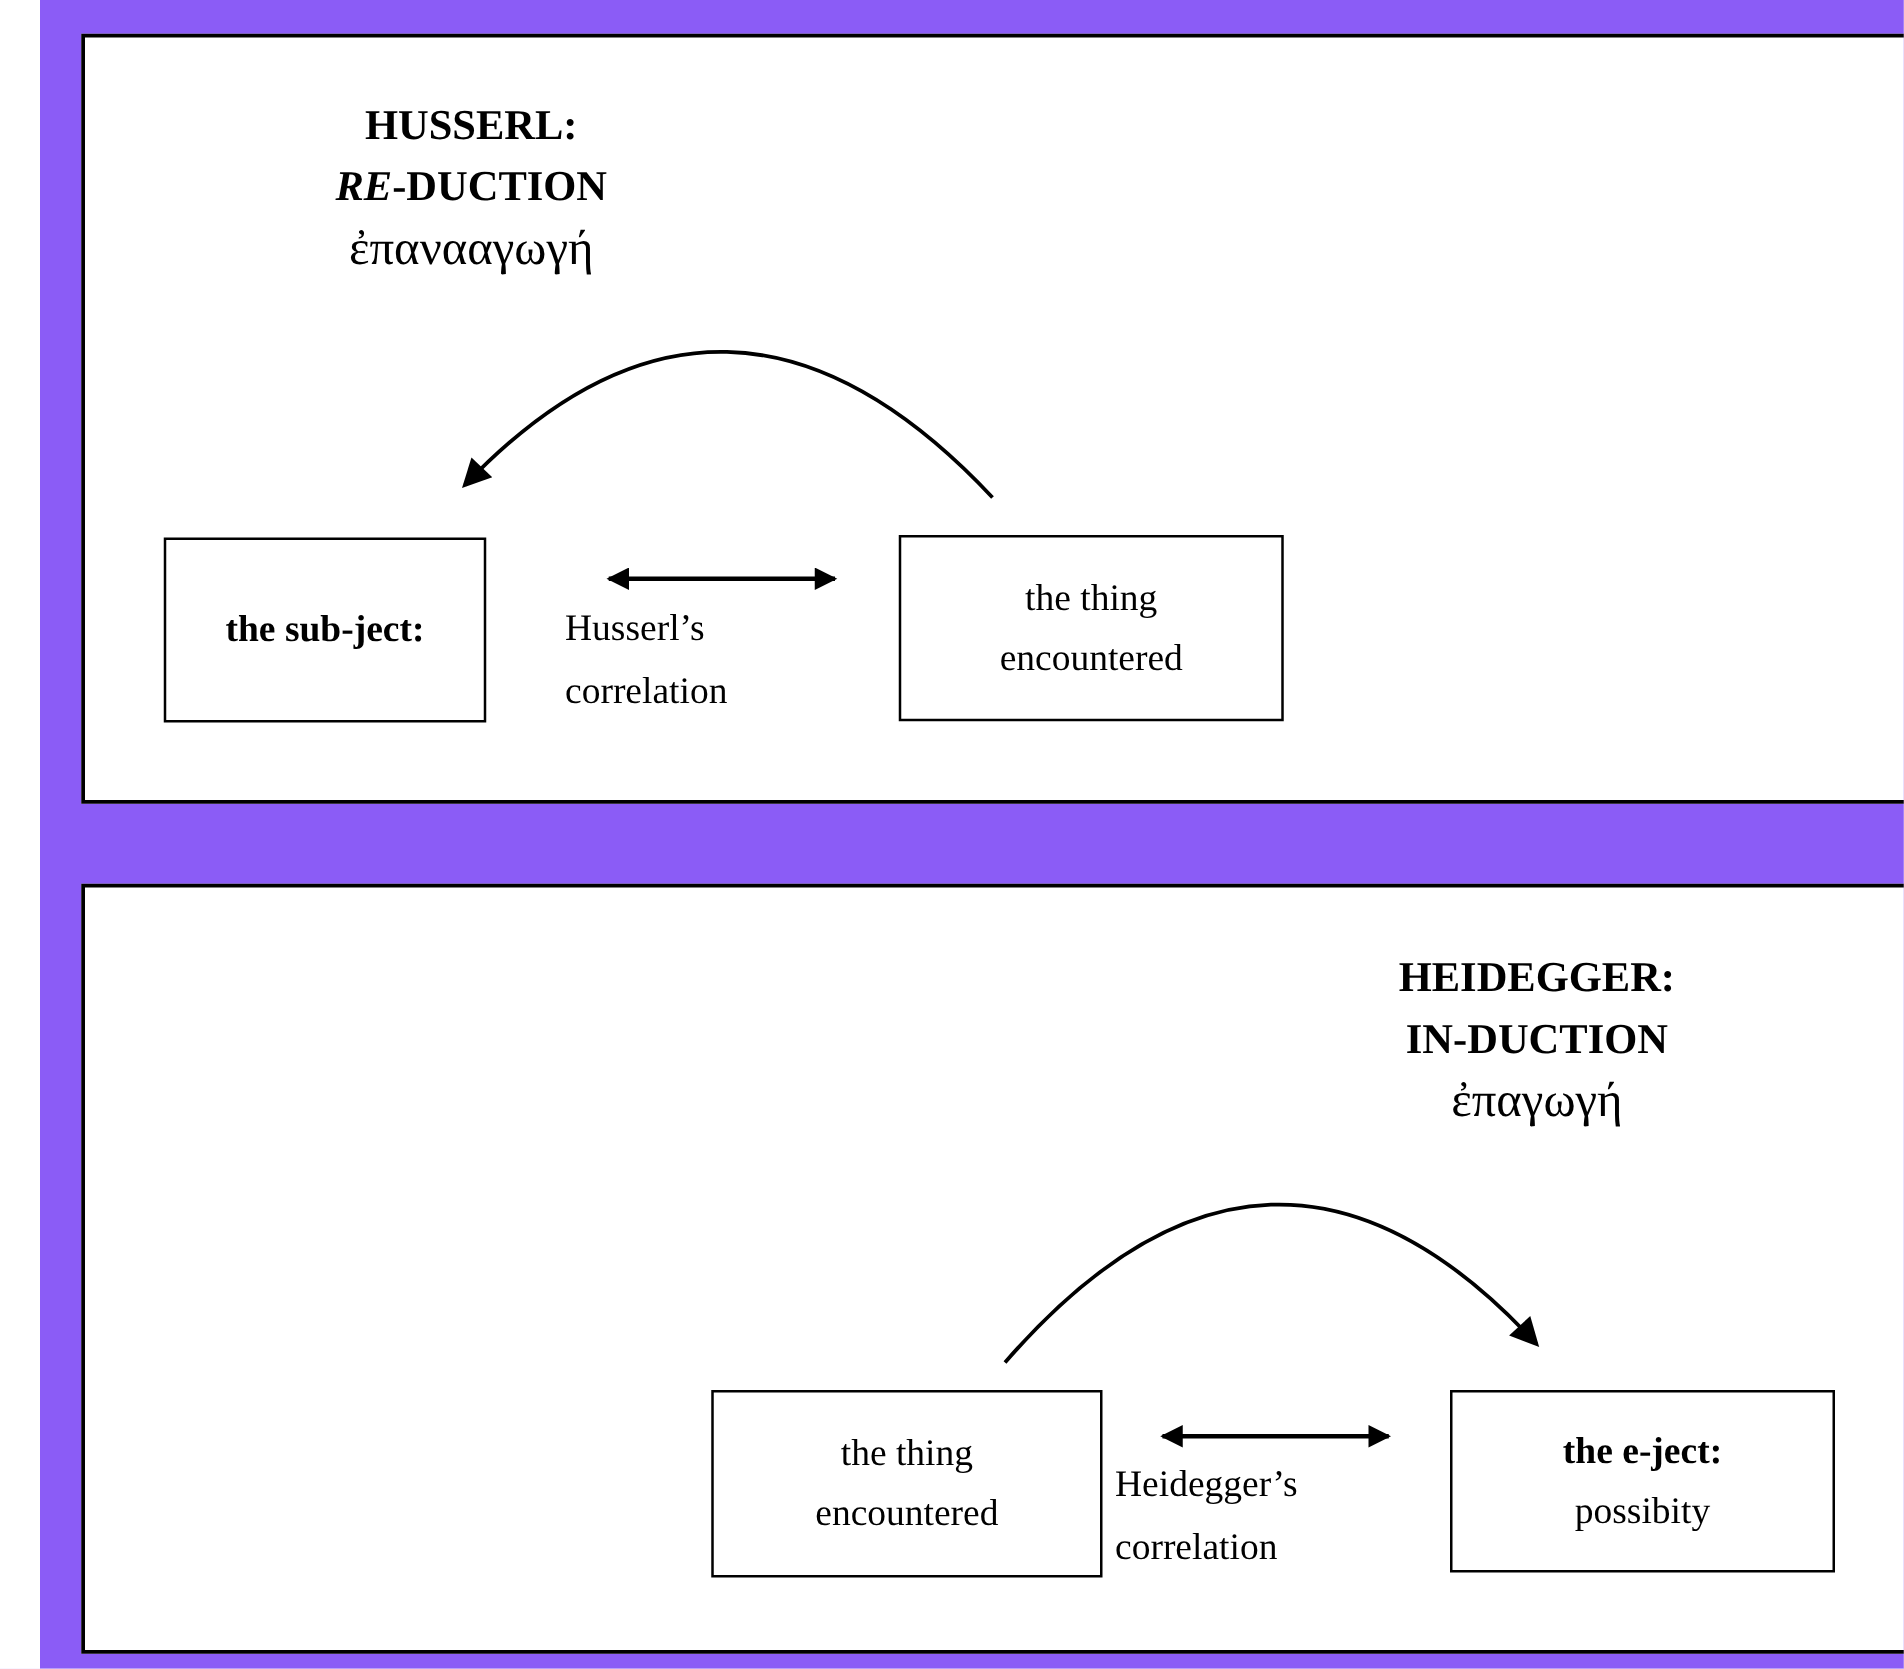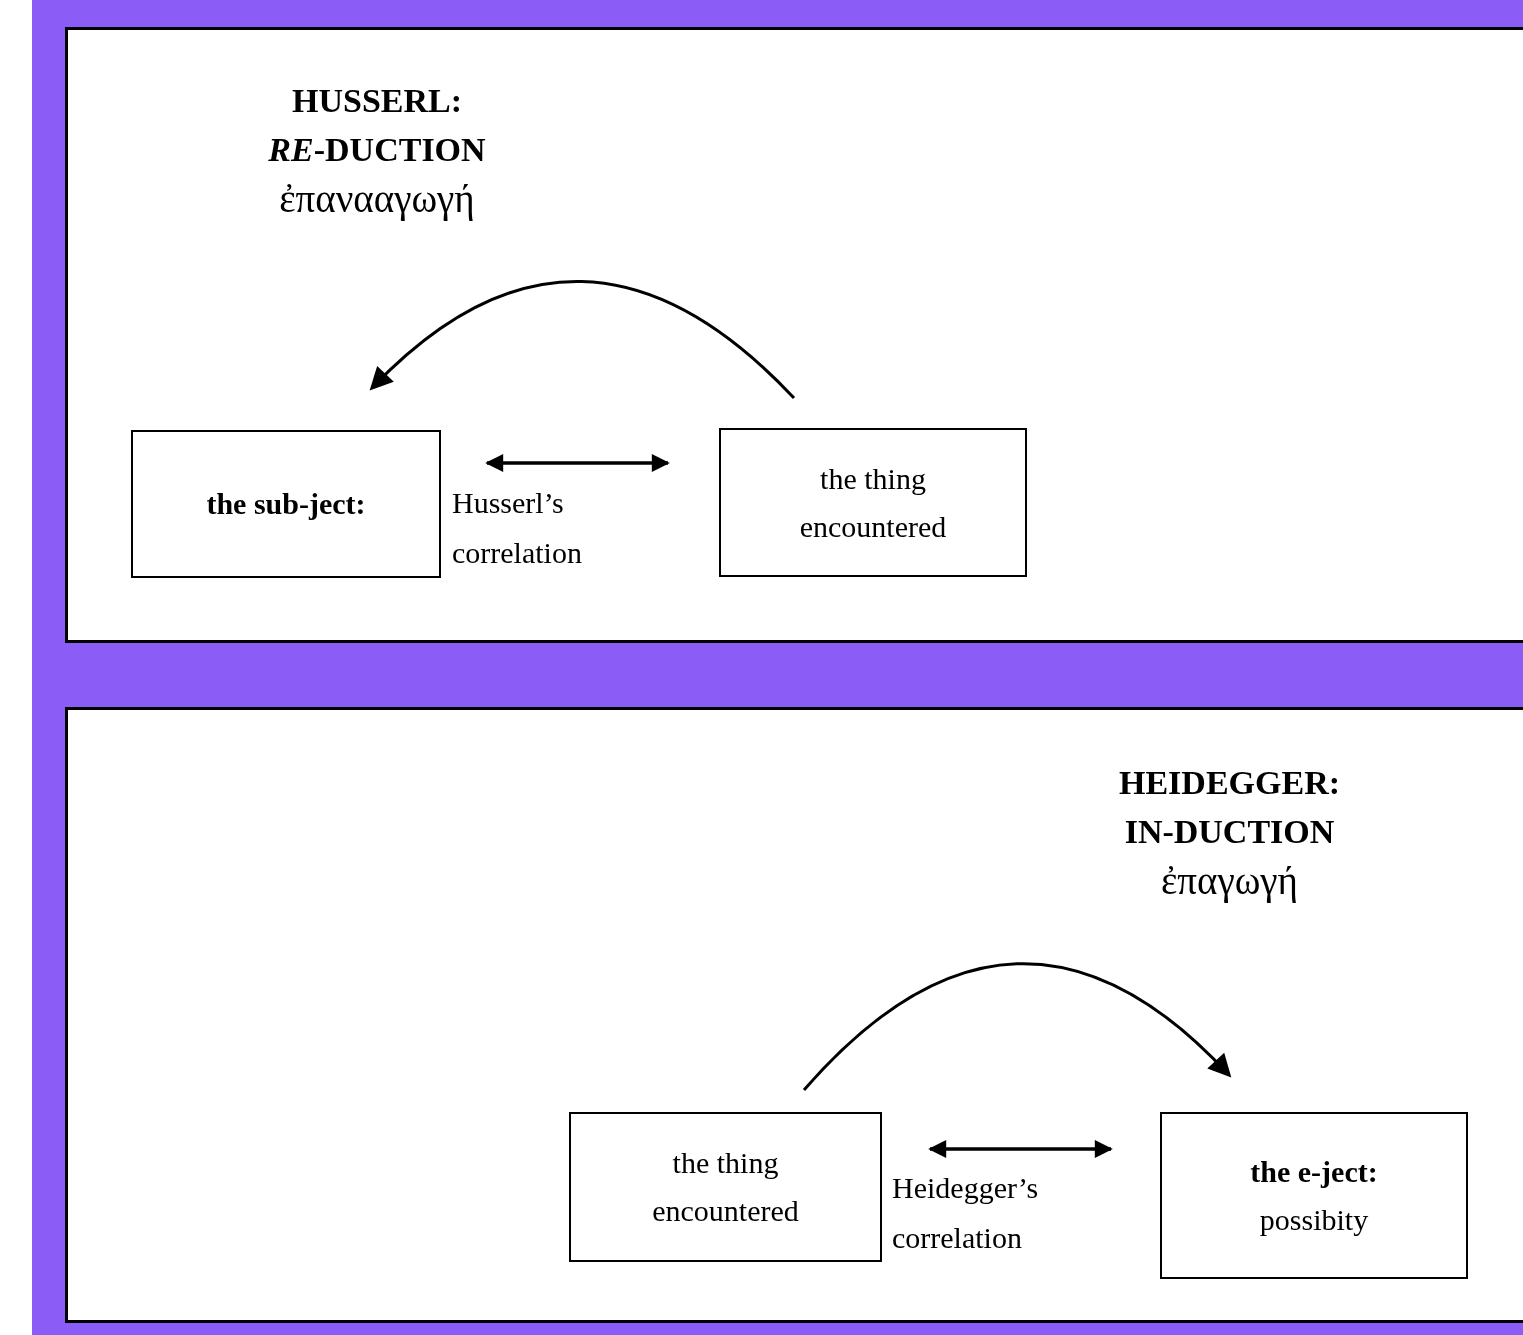--- a/index.html
+++ b/index.html
@@ -43,24 +43,24 @@
     border: 2px solid #000000;
     background: #ffffff;
     display: flex;
     flex-direction: column;
     align-items: center;
     justify-content: center;
     text-align: center;
     font-size: 30px;
     line-height: 48px;
   }
-  #box-subject { left: 99px;   top: 430px;  width: 310px; height: 148px; }
+  #box-subject { left: 99px;   top: 430px;  width: 258px; height: 148px; }
   #box-thing-1 { left: 687px;  top: 428px;  width: 308px; height: 149px; }
   #box-thing-2 { left: 537px;  top: 1112px; width: 313px; height: 150px; }
-  #box-eject   { left: 1128px; top: 1112px; width: 308px; height: 167px; }
+  #box-eject   { left: 1128px; top: 1112px; width: 308px; height: 146px; }
   .box-heading { font-weight: bold; }
 
   .correlation-label {
     position: absolute;
     text-align: left;
     font-size: 30px;
     line-height: 50px;
     white-space: nowrap;
   }
   #label-husserl-correlation   { left: 420px; top: 478px;  width: 256px; }

